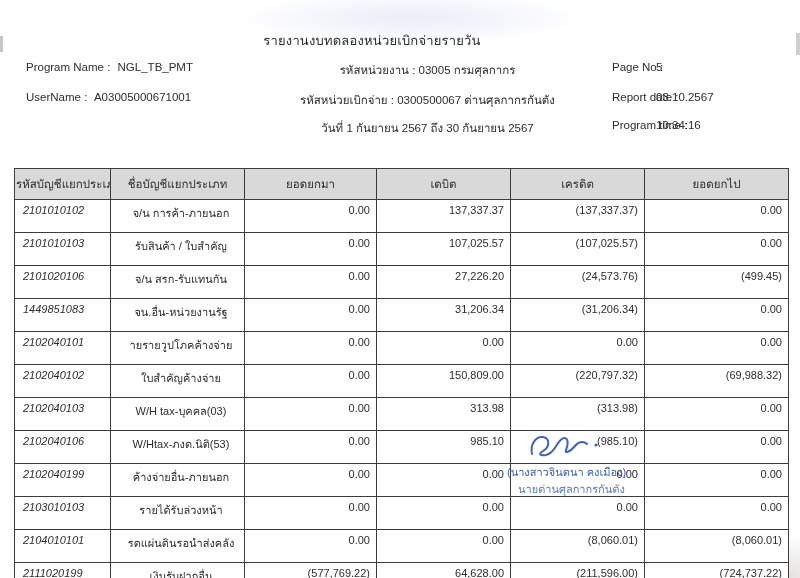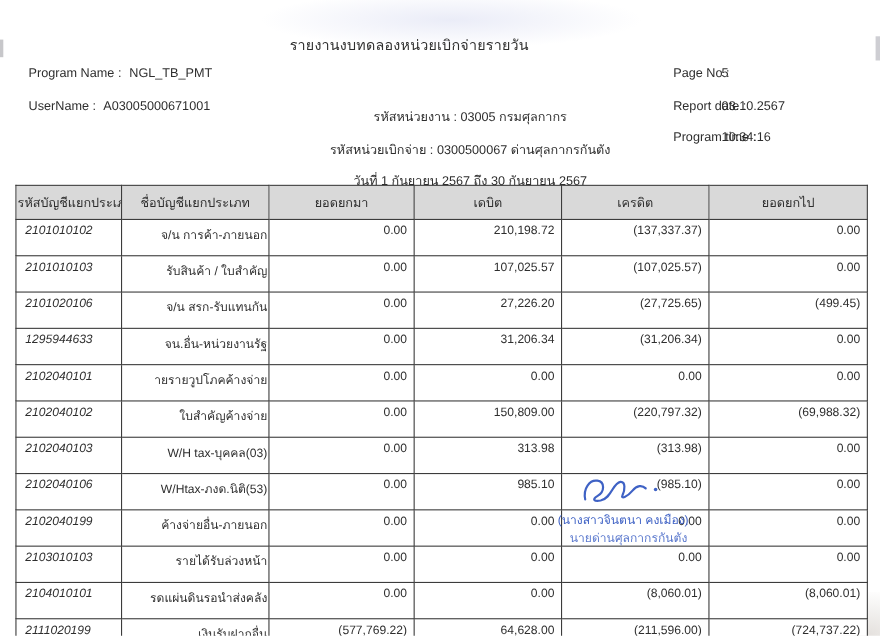--- a/index.html
+++ b/index.html
@@ -38,21 +38,21 @@
     background:#c2c2c8;opacity:.8;pointer-events:none;
   }
   
   .doc-title{
     position:absolute;left:0;top:30px;width:744px;
     text-align:center;font-size:13px;letter-spacing:.2px;
   }
   .hline{position:absolute;font-size:11.5px;white-space:nowrap;}
   .info-left-1{left:14px;top:61px;}
   .info-left-2{left:14px;top:91px;}
-  .info-center{left:270px;width:315px;text-align:center;margin-top:36px;}
+  .info-center{left:270px;width:315px;text-align:center;}
   .c1{top:61px;}
   .c2{top:91px;}
   .c3{top:119px;}
   .rlabel{left:612px;}
   .rvalue{left:656px;}
   .r1{top:61px;}
   .r2{top:91px;}
   .r3{top:119px;}
   .lbl{margin-right:4px;margin-left:12px;}
   
@@ -73,21 +73,21 @@
     font-weight:400;font-size:11.5px;
     text-align:center;vertical-align:middle;
   }
   table.report td{
     height:27px;
     vertical-align:top;
     padding-top:4px;
     background:#fff;
   }
   td.code{text-align:left;padding-left:8px;font-style:italic;}
-  td.txt{text-align:right;padding-left:8px;}
+  td.txt{text-align:center;padding-left:8px;}
   td.num{text-align:right;padding-right:6px;}
   
   .sig{
     position:absolute;left:500px;top:430px;width:165px;height:72px;
     color:var(--ink);
     pointer-events:none;
   }
   .sig-squiggle{position:absolute;left:26px;top:2px;}
   .sig-name{position:absolute;left:7px;top:33px;font-size:11px;white-space:nowrap;}
   .sig-pos{position:absolute;left:18px;top:50px;font-size:11px;white-space:nowrap;opacity:.85;}
@@ -141,42 +141,42 @@
         <th>เดบิต</th>
         <th>เครดิต</th>
         <th>ยอดยกไป</th>
       </tr>
     </thead>
     <tbody>
         <tr>
           <td class="code">2101010102</td>
           <td class="txt">จ/น การค้า-ภายนอก</td>
           <td class="num">0.00</td>
-          <td class="num">210,198.72</td>
+          <td class="num">137,337.37</td>
           <td class="num">(137,337.37)</td>
           <td class="num">0.00</td>
         </tr>
         <tr>
           <td class="code">2101010103</td>
           <td class="txt">รับสินค้า / ใบสำคัญ</td>
           <td class="num">0.00</td>
           <td class="num">107,025.57</td>
           <td class="num">(107,025.57)</td>
           <td class="num">0.00</td>
         </tr>
         <tr>
           <td class="code">2101020106</td>
           <td class="txt">จ/น สรก-รับแทนกัน</td>
           <td class="num">0.00</td>
           <td class="num">27,226.20</td>
-          <td class="num">(27,725.65)</td>
+          <td class="num">(24,573.76)</td>
           <td class="num">(499.45)</td>
         </tr>
         <tr>
-          <td class="code">1295944633</td>
+          <td class="code">1449851083</td>
           <td class="txt">จน.อื่น-หน่วยงานรัฐ</td>
           <td class="num">0.00</td>
           <td class="num">31,206.34</td>
           <td class="num">(31,206.34)</td>
           <td class="num">0.00</td>
         </tr>
         <tr>
           <td class="code">2102040101</td>
           <td class="txt">ายรายวูปโภคค้างจ่าย</td>
           <td class="num">0.00</td>

